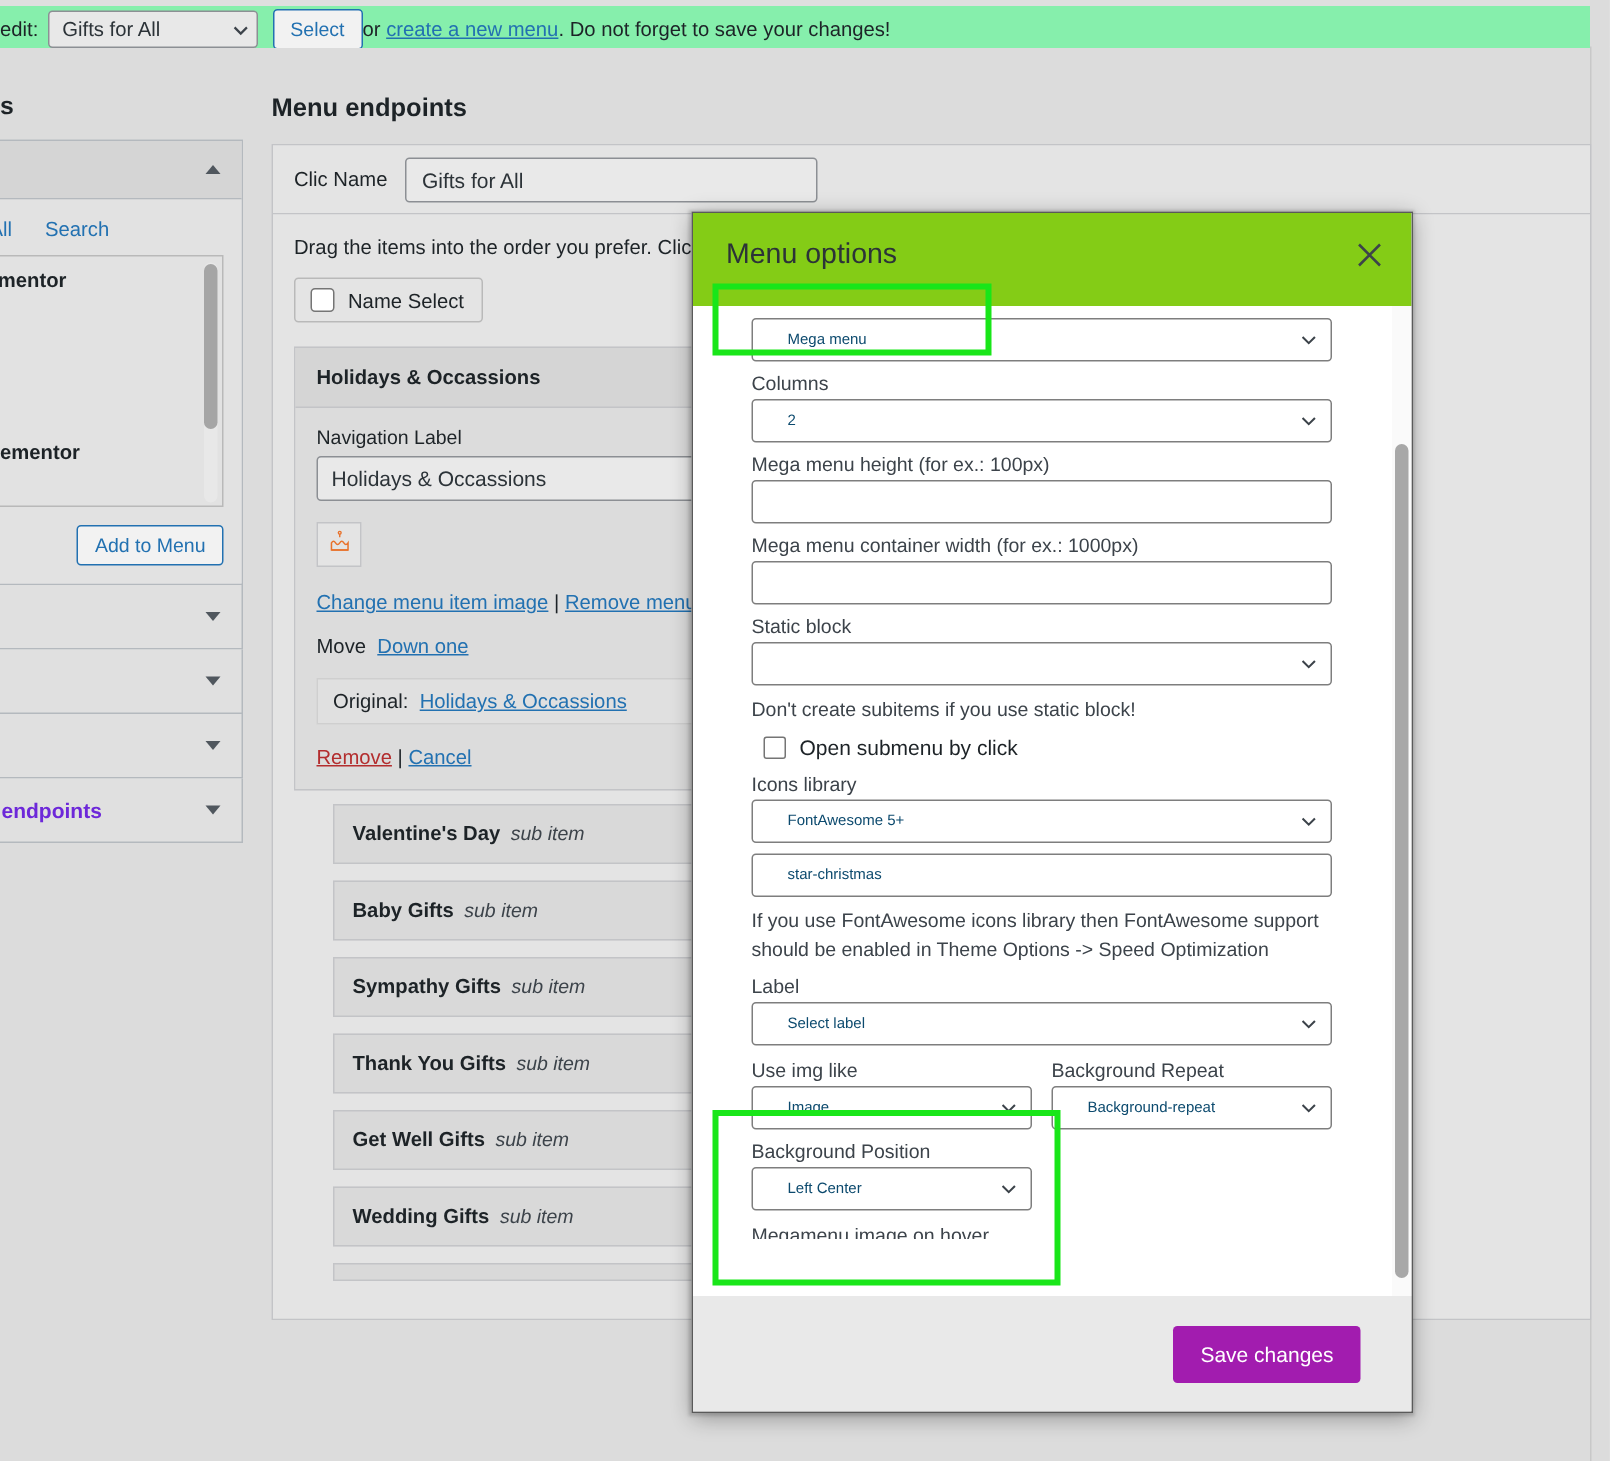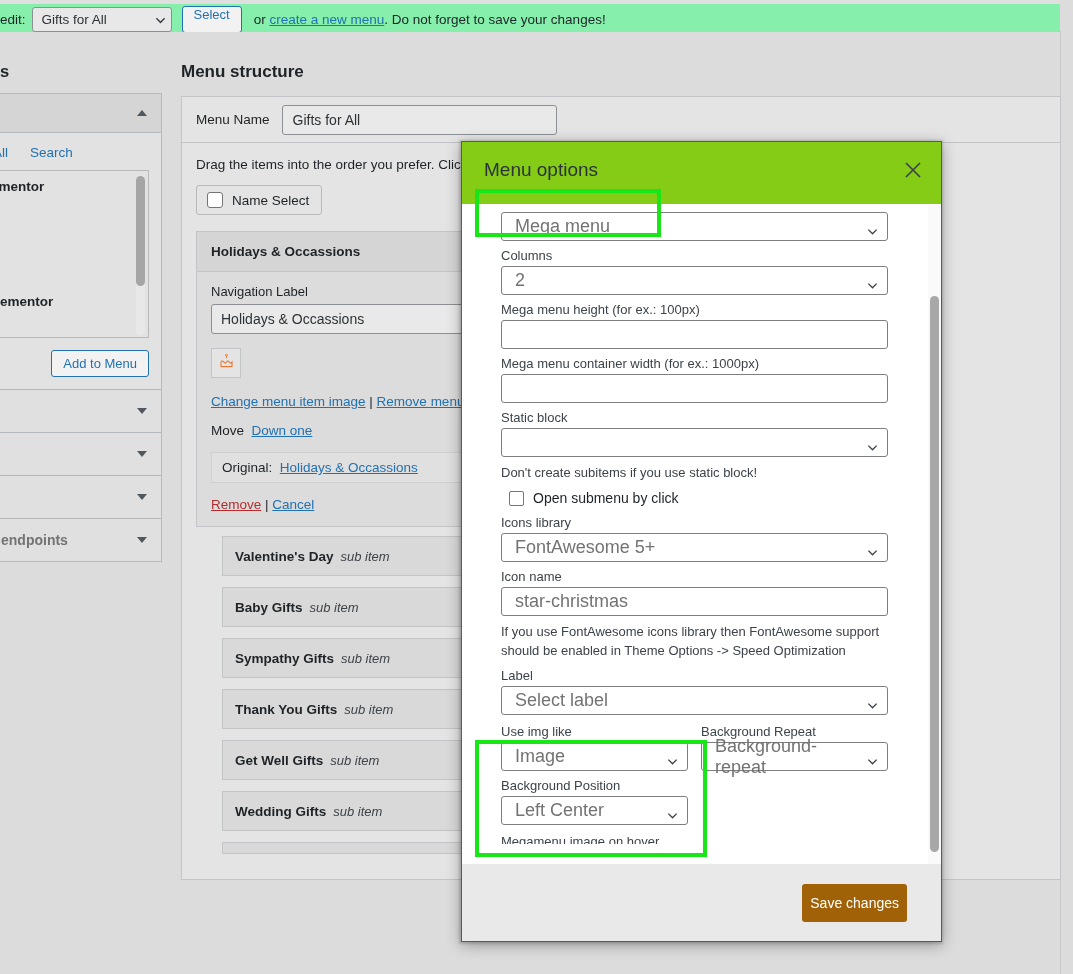--- a/index.html
+++ b/index.html
@@ -43,22 +43,22 @@
     width: 9px; height: 9px;
   }
   .btn-select {
     height: 27px;
     background: #f2f2f2;
     border: 1px solid #2271b1;
     border-radius: 3px;
     color: #2271b1;
     font-size: 13px;
     padding: 0 11px;
-    display: flex; align-items: flex-start;
-    margin-right: 12px;
+    display: flex; align-items: center;
+    margin-right: 0;
     cursor: pointer;
   }
   .topbar .tail { color: #1d2327; }
   .topbar a { color: #2271b1; text-decoration: underline; }
 
   
   .page-bg {
     position: absolute; left: 0; top: 32px; width: 1060px; height: 942px;
     background: #dcdcdc;
   }
@@ -129,21 +129,21 @@
     background: #f2f2f2; border: 1px solid #2271b1; border-radius: 3px;
     color: #2271b1; font-size: 13px; padding: 5px 11px; cursor: pointer;
   }
   .acc-sep {
     border: 1px solid #b4b9be; border-top: none;
     height: 43px; background: #e0e0e0;
     display: flex; align-items: center; justify-content: flex-end;
     padding-right: 14px;
   }
   .acc-sep .lbl {
-    position: absolute; left: 52px; font-size: 14px; font-weight: 700; color: #737373;
+    position: absolute; left: 52px; font-size: 14px; font-weight: 700; color: #6d28d9;
   }
 
   
   .center {
     position: absolute; left: 181px; top: 62px; width: 880px;
   }
   .center-title {
     font-size: 17px; font-weight: 700; color: #1d2327; margin: 0 0 14px 0;
   }
   .ms-box {
@@ -258,34 +258,34 @@
     position: absolute; right: 2px; top: 92px; width: 9px; height: 556px;
     background: #a8a8a8; border-radius: 5px;
   }
   .modal-foot {
     height: 77px; background: #e9e9e9;
     display: flex; align-items: center; justify-content: flex-end;
     padding-right: 34px;
     flex: none;
   }
   .btn-save {
-    background: #a16207; color: #fff; border: none; border-radius: 3px;
-    font-size: 14px; padding: 11px 8px; cursor: pointer;
+    background: #a21caf; color: #fff; border: none; border-radius: 3px;
+    font-size: 14px; padding: 11px 18px; cursor: pointer;
     font-family: "Liberation Sans", sans-serif;
   }
 
   
   .f-label { font-size: 13px; color: #3c434a; margin: 2px 0 3px 0; }
   .f-select, .f-input {
     position: relative;
     width: 387px; height: 29px;
     background: #fff; border: 1px solid #7e7e7e; border-radius: 3px;
     display: flex; align-items: center;
-    padding: 0 26px 0 13px;
-    font-size: 18px; color: #737373;
+    padding: 0 26px 0 23px;
+    font-size: 10px; color: #0c4a6e;
     margin-bottom: 7px;
   }
   .f-input { padding-right: 9px; }
   .f-select .chev {
     position: absolute; right: 9px; top: 50%; transform: translateY(-55%);
     width: 11px; height: 11px;
   }
   .f-hint { font-size: 13px; color: #3c434a; margin: 1px 0 8px 0; line-height: 1.42; }
   .f-check { display: flex; align-items: center; gap: 9px; margin: 7px 0 9px 8px; }
   .f-check .cbx2 {
@@ -380,25 +380,25 @@
       <span class="lbl"></span>
       <span class="tri-dn"></span>
     </div>
     <div class="acc-sep" style="position:relative">
       <span class="lbl">endpoints</span>
       <span class="tri-dn"></span>
     </div>
   </div>
 
   <div class="center">
-    <div class="center-title">Menu structure</div>
+    <div class="center-title">Menu endpoints</div>
 
     <div class="ms-box">
       <div class="ms-namerow">
-        <span class="lbl">Menu Name</span>
+        <span class="lbl">Clic Name</span>
         <div class="name-input">
           <span>Gifts for All</span>
         </div>
       </div>
 
       <div class="ms-body">
         <div class="drag-hint">Drag the items into the order you prefer. Clic</div>
 
         <div class="bulk">
           <span class="cbx"></span>
@@ -543,21 +543,20 @@
         <div class="f-label">Icons library</div>
         <div class="f-select">
           <span>FontAwesome 5+</span>
           <span class="chev">
             <svg viewBox="0 0 12 12" width="11" height="11">
                 <path d="M1.5 4 L6 8.5 L10.5 4" fill="none" stroke="#3c434a" stroke-width="1.5"></path>
               </svg>
           </span>
         </div>
 
-        <div class="f-label">Icon name</div>
         <div class="f-input">
           <span>star-christmas</span>
         </div>
         <div class="f-hint" style="width:380px">If you use FontAwesome icons library then FontAwesome support should be enabled in Theme Options -&gt; Speed Optimization</div>
 
         <div class="f-label">Label</div>
         <div class="f-select">
           <span>Select label</span>
           <span class="chev">
             <svg viewBox="0 0 12 12" width="11" height="11">

